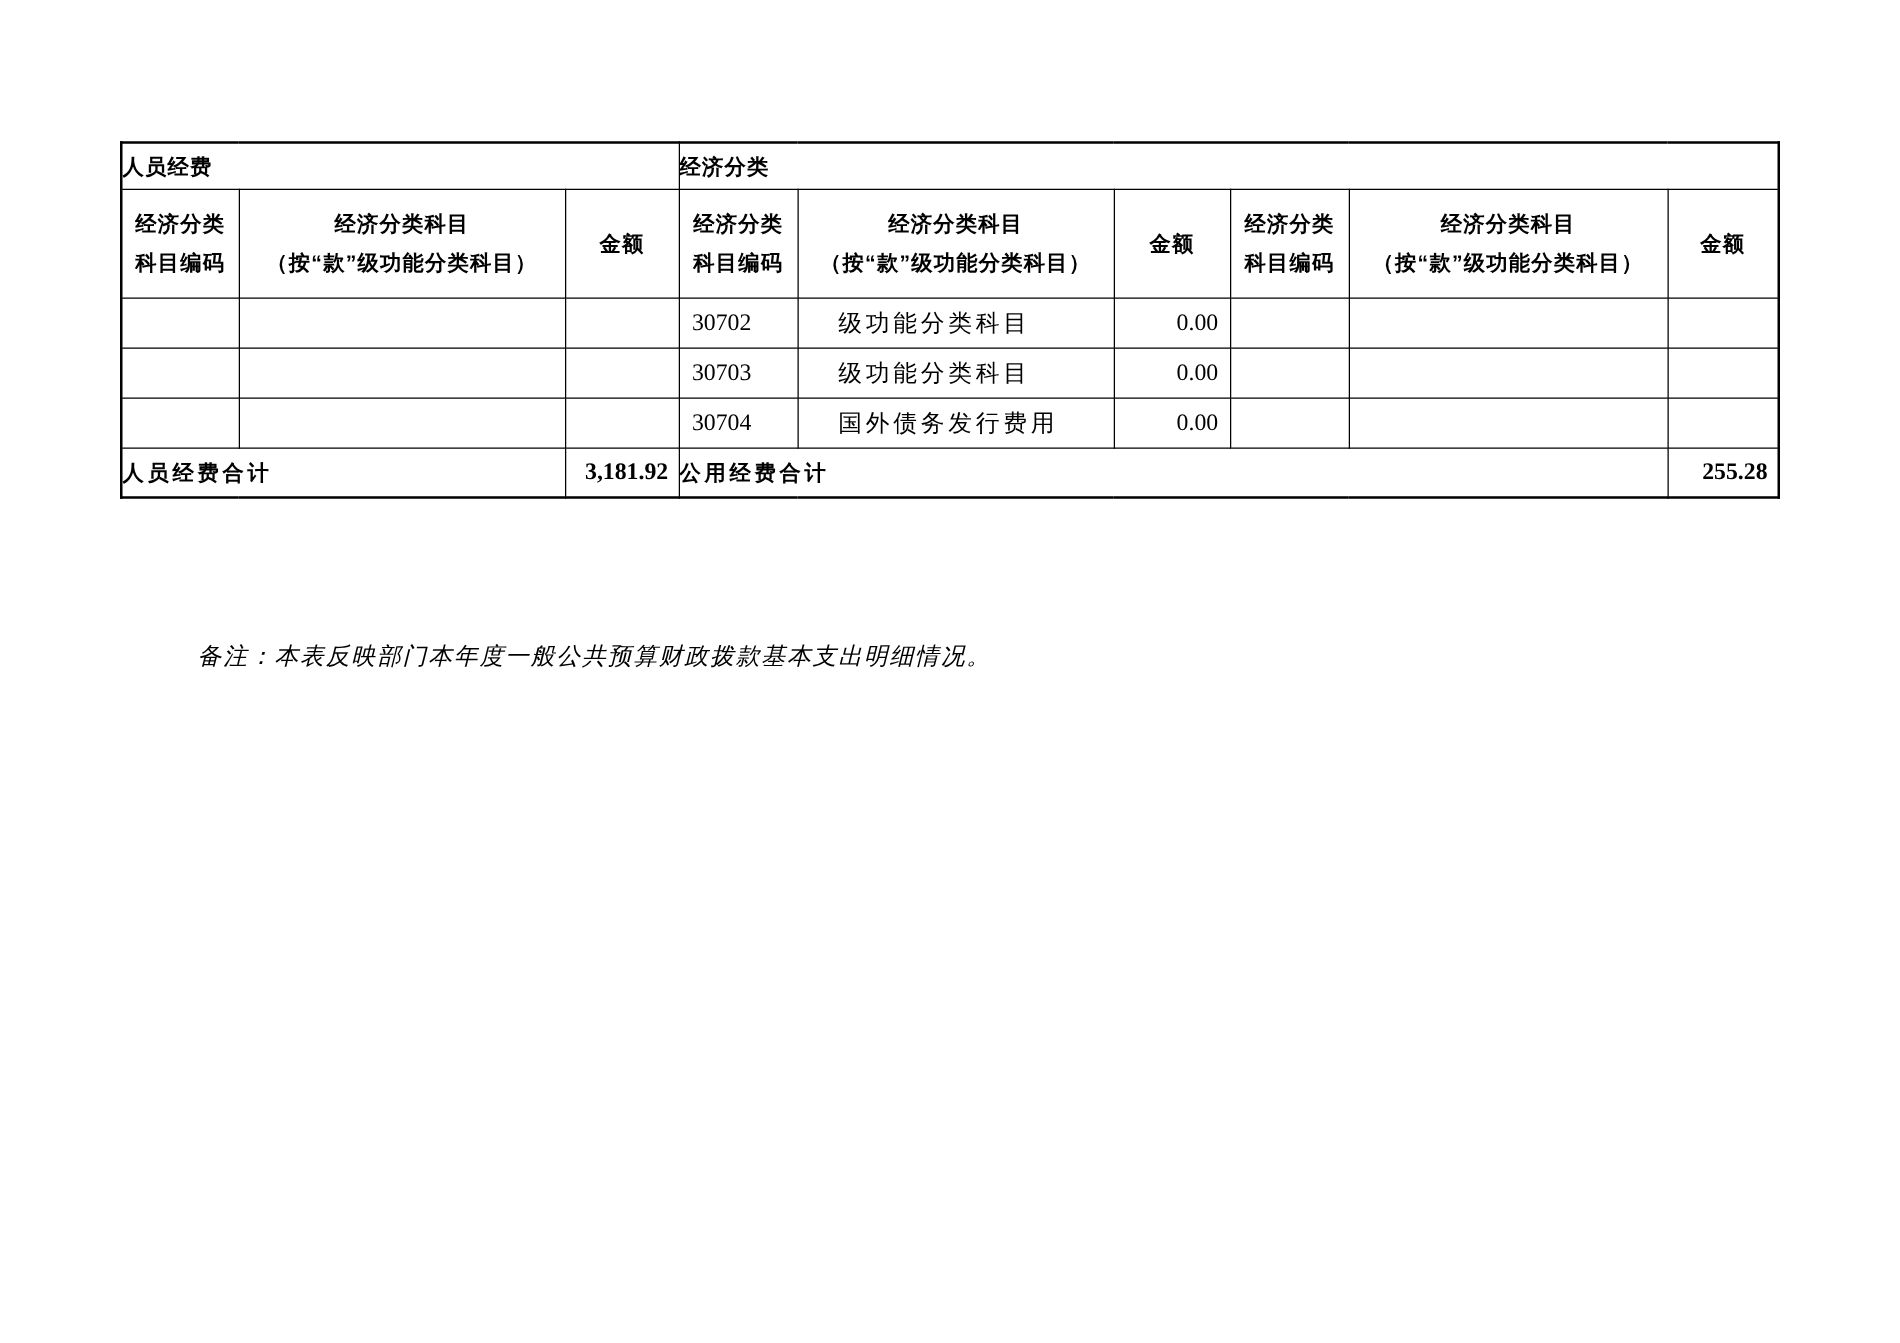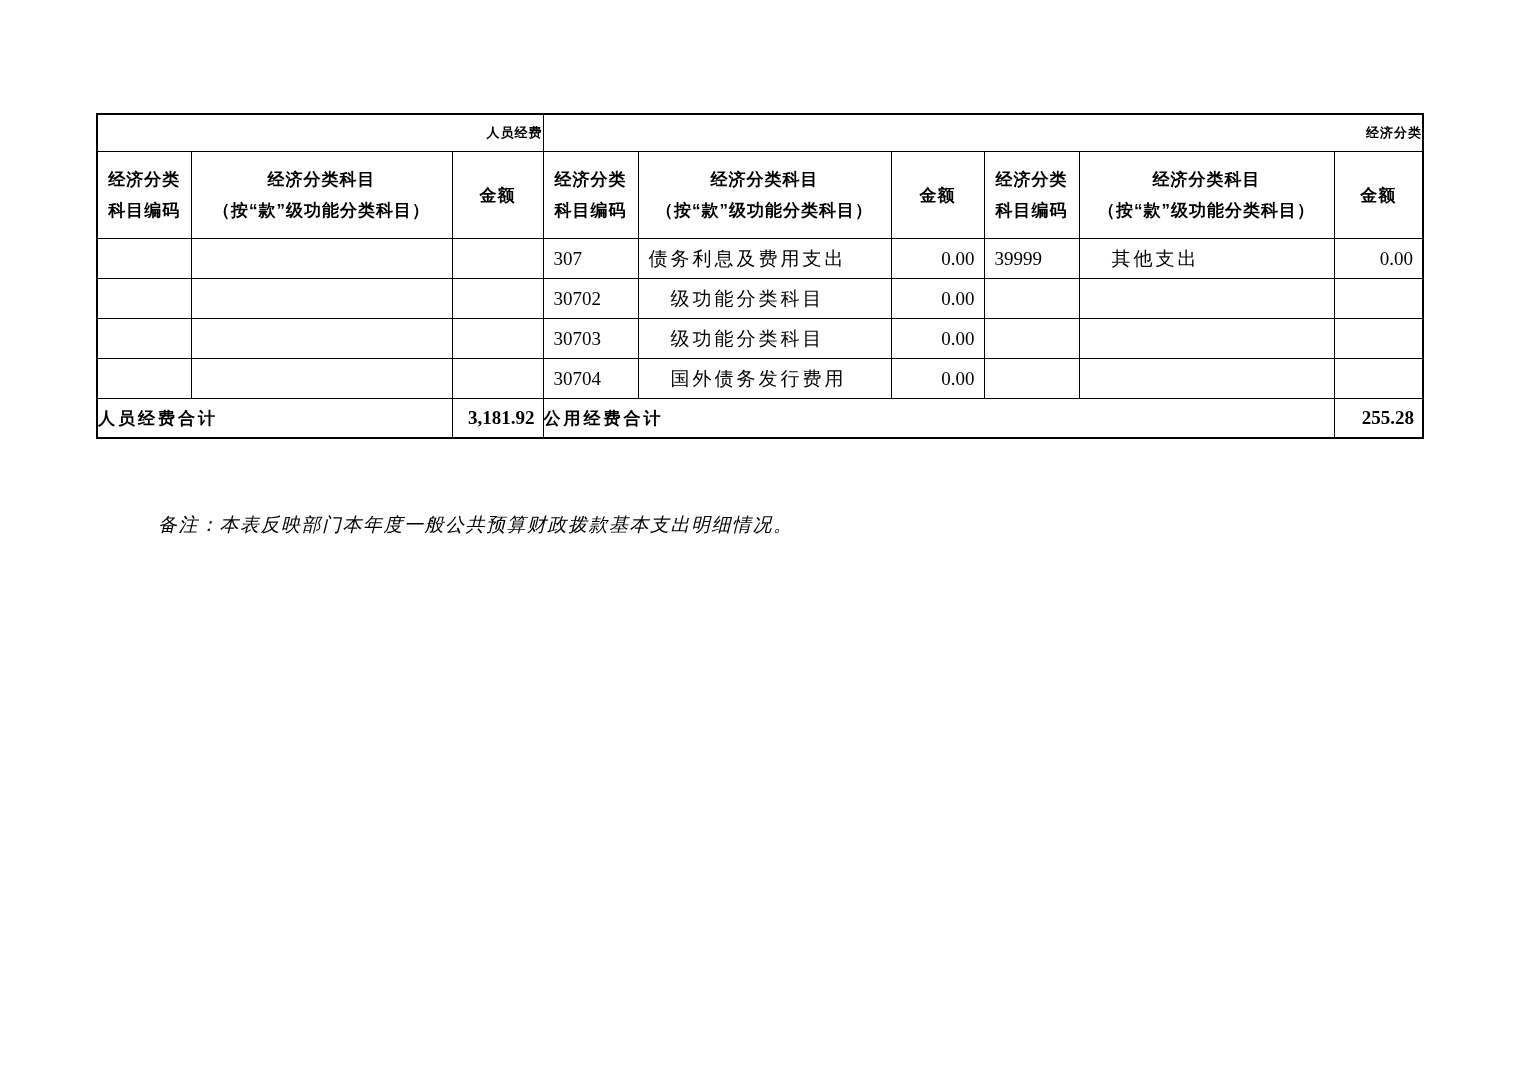--- a/index.html
+++ b/index.html
@@ -30,22 +30,22 @@
     padding: 0;
     overflow: hidden;
     vertical-align: middle;
     white-space: nowrap;
   }
   
   .group-row th {
     height: 36px;
     font-family: "Liberation Sans", sans-serif;
     font-weight: bold;
-    font-size: 13px;
-    text-align: right;
+    font-size: 17px;
+    text-align: left;
     letter-spacing: 1px;
   }
   
   .head-row th {
     height: 86px;
     font-family: "Liberation Sans", sans-serif;
     font-weight: bold;
     font-size: 17px;
     text-align: center;
     line-height: 31px;
@@ -135,31 +135,20 @@
           <div>（按“款”级功能分类科目）</div>
         </th>
         <th>金额</th>
       </tr>
     </thead>
     <tbody>
       <tr>
         <td class="c"></td>
         <td class="s i1"></td>
         <td class="a"></td>
-        <td class="c">307</td>
-        <td class="s i1">债务利息及费用支出</td>
-        <td class="a">0.00</td>
-        <td class="c">39999</td>
-        <td class="s i2">其他支出</td>
-        <td class="a">0.00</td>
-      </tr>
-      <tr>
-        <td class="c"></td>
-        <td class="s i1"></td>
-        <td class="a"></td>
         <td class="c">30702</td>
         <td class="s i2">级功能分类科目</td>
         <td class="a">0.00</td>
         <td class="c"></td>
         <td class="s i2"></td>
         <td class="a"></td>
       </tr>
       <tr>
         <td class="c"></td>
         <td class="s i1"></td>

